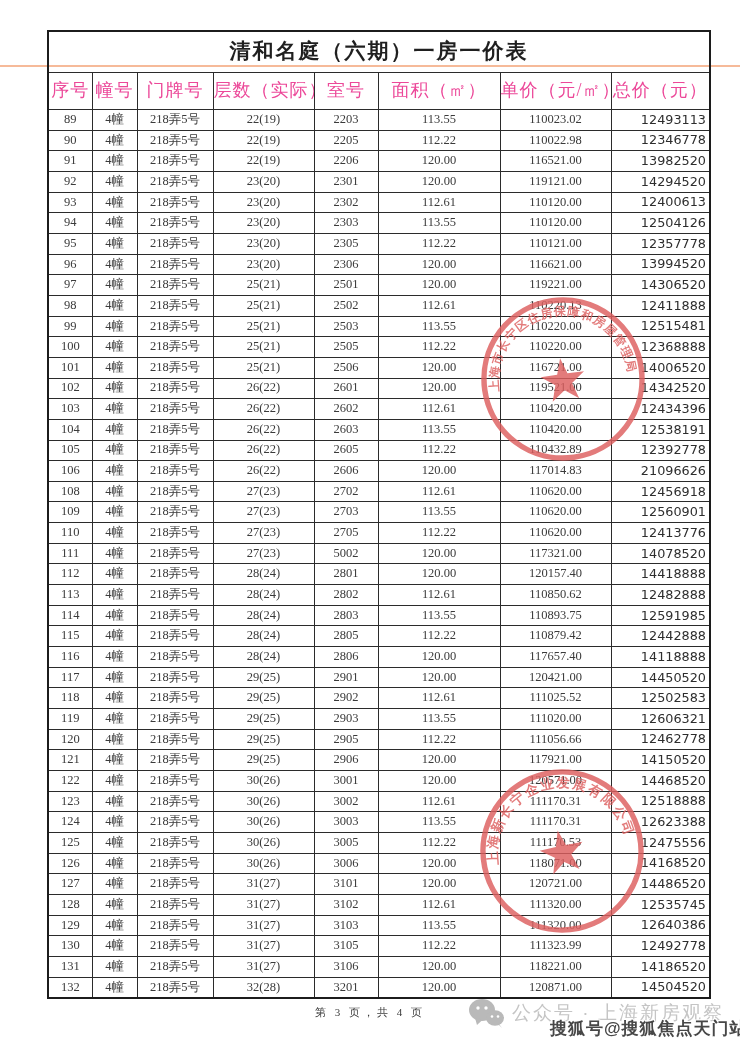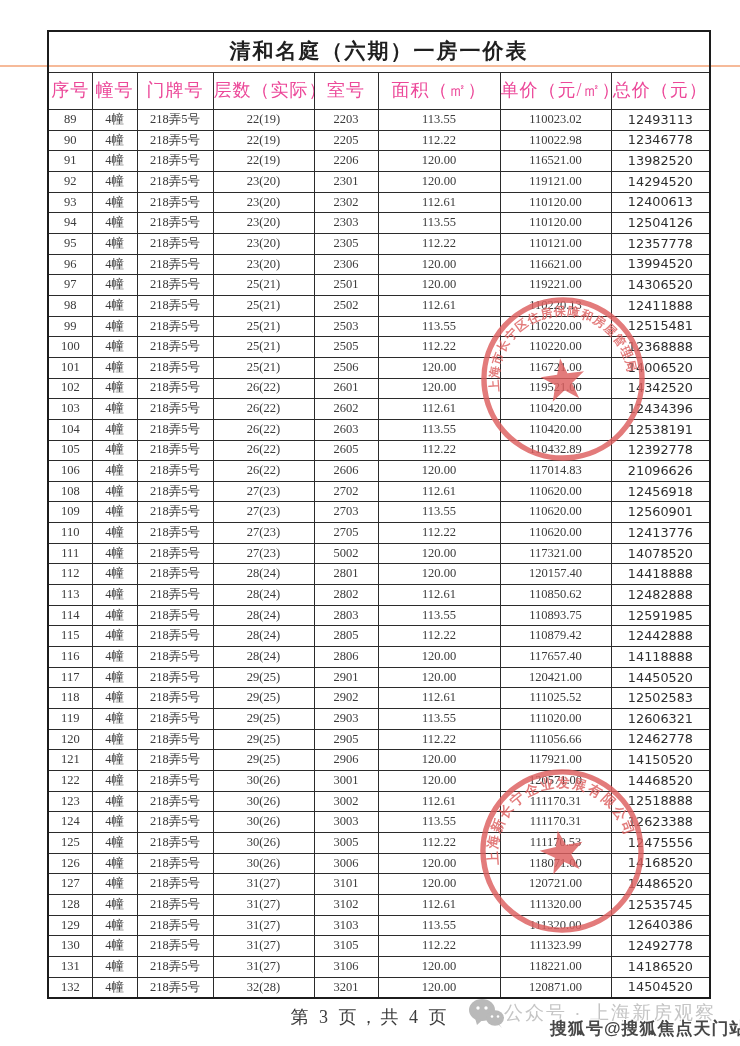--- a/index.html
+++ b/index.html
@@ -25,35 +25,35 @@
   }
   .price-table .title-cell{
     height:40px; font-size:21px; font-weight:bold; color:#1f1f1f;
     letter-spacing:2px;
   }
   .price-table thead th{
     height:36px; font-size:18px; color:#ec4899; letter-spacing:1px;
   }
   .price-table td.total-col{
     font-family:"DejaVu Sans","Liberation Sans",sans-serif;
-    font-size:12.8px; text-align:right; padding-right:16px; color:#2d2d2d;
+    font-size:12.8px; text-align:right; padding-right:3px; color:#2d2d2d;
   }
   .stamp{
     position:absolute; width:182px; height:182px; z-index:3;
     opacity:.82; pointer-events:none;
   }
   .stamp-1{ left:472px; top:288px; transform:rotate(-8deg); }
   .stamp-2{ left:471px; top:760px; transform:rotate(-12deg); }
   .page-footer{
     position:absolute; left:0; top:1005px; width:740px; text-align:center;
-    font-size:18px; color:#3c3c3c; letter-spacing:3px; z-index:2;font-family:Liberation Serif, serif;
+    font-size:11px; color:#3c3c3c; letter-spacing:3px; z-index:2;font-family:Liberation Serif, serif;
   }
   .wechat-mark{
     position:absolute; left:468px; top:998px; display:flex; align-items:center;
-    gap:0; z-index:4;
+    gap:8px; z-index:4;
   }
   .wechat-mark .label{
     font-family:"Liberation Sans","DejaVu Sans",sans-serif;
     font-size:19px; color:#c5c5c5; letter-spacing:2px; white-space:nowrap;
   }
   .sohu-mark{
     position:absolute; left:550px; top:1017px; z-index:5;
     font-family:"Liberation Sans","DejaVu Sans",sans-serif;
     font-size:17px; font-weight:bold; color:#474747; white-space:nowrap;
     text-shadow:-1px -1px 0 #fff,1px -1px 0 #fff,-1px 1px 0 #fff,1px 1px 0 #fff;

